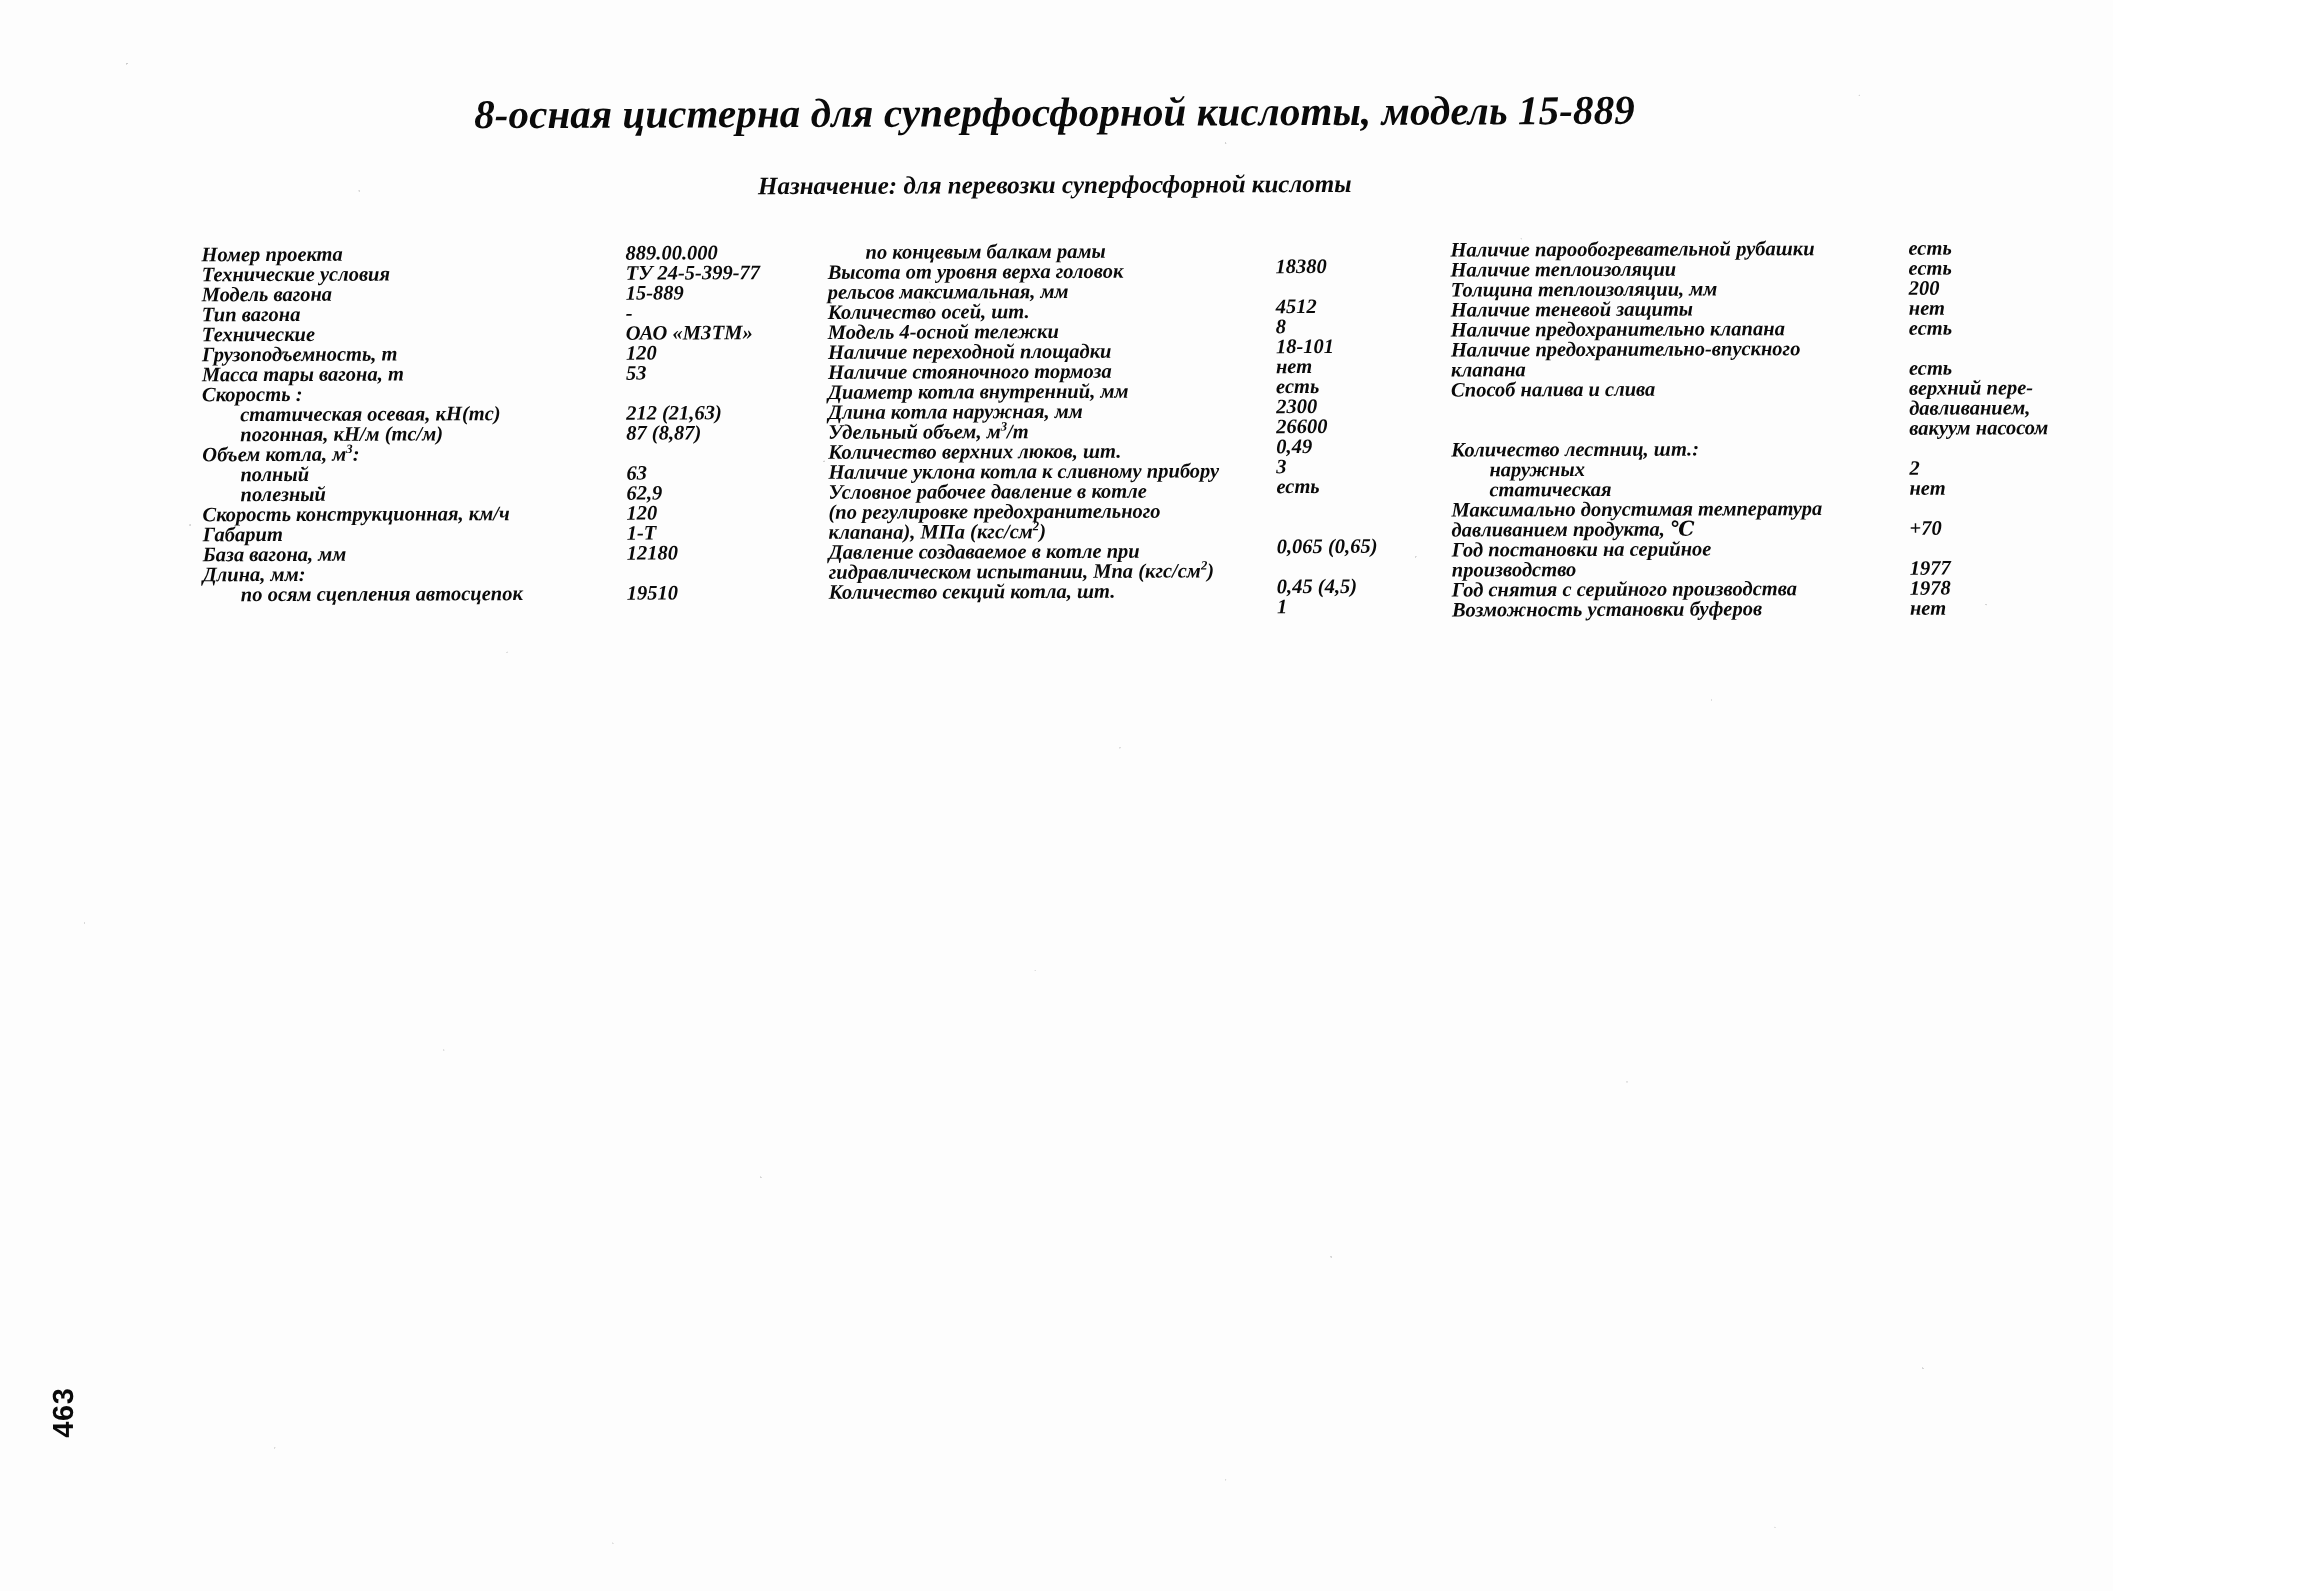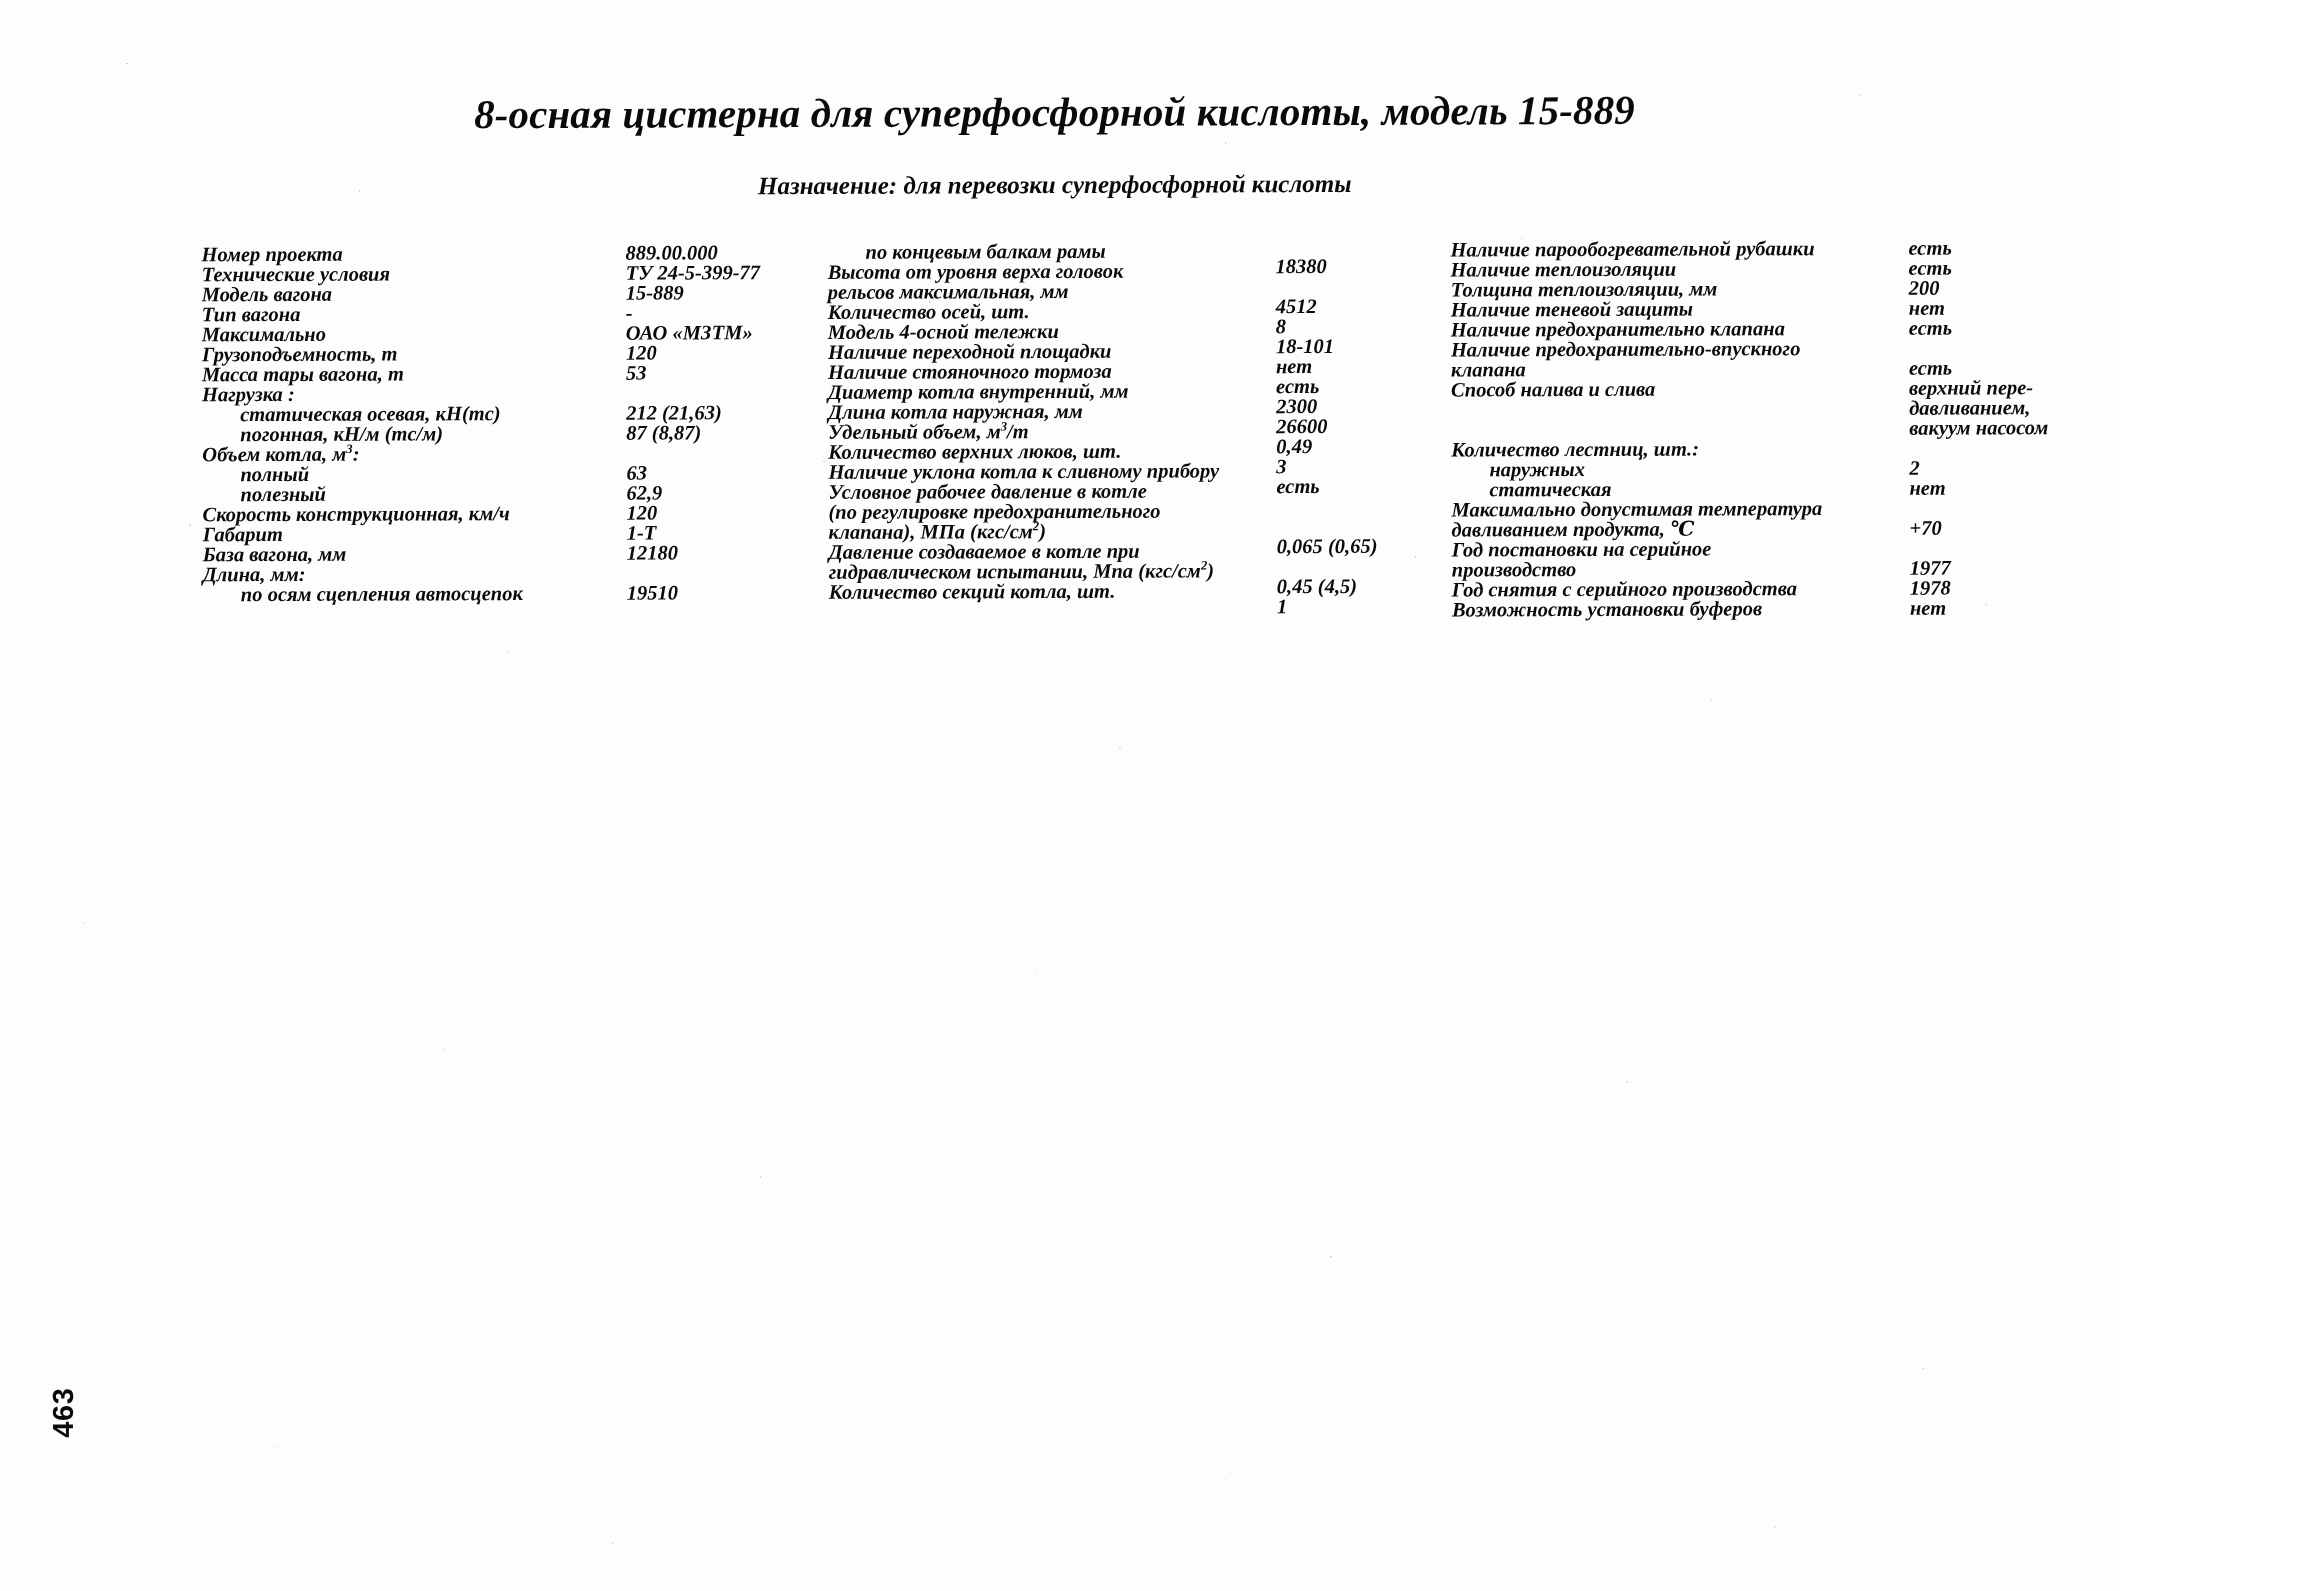--- a/index.html
+++ b/index.html
@@ -160,33 +160,33 @@
         </div>
         <div class="row">
           <span class="lbl">Модель вагона</span>
           <span class="val">15-889</span>
         </div>
         <div class="row">
           <span class="lbl">Тип вагона</span>
           <span class="val">-</span>
         </div>
         <div class="row">
-          <span class="lbl">Максимально</span>
+          <span class="lbl">Технические</span>
           <span class="val">ОАО «МЗТМ»</span>
         </div>
         <div class="row">
           <span class="lbl">Грузоподъемность, т</span>
           <span class="val">120</span>
         </div>
         <div class="row">
           <span class="lbl">Масса тары вагона, т</span>
           <span class="val">53</span>
         </div>
         <div class="row">
-          <span class="lbl">Нагрузка :</span>
+          <span class="lbl">Скорость :</span>
         </div>
         <div class="row">
           <span class="lbl indent">статическая осевая, кН(тс)</span>
           <span class="val">212 (21,63)</span>
         </div>
         <div class="row">
           <span class="lbl indent">погонная, кН/м (тс/м)</span>
           <span class="val">87 (8,87)</span>
         </div>
         <div class="row">

